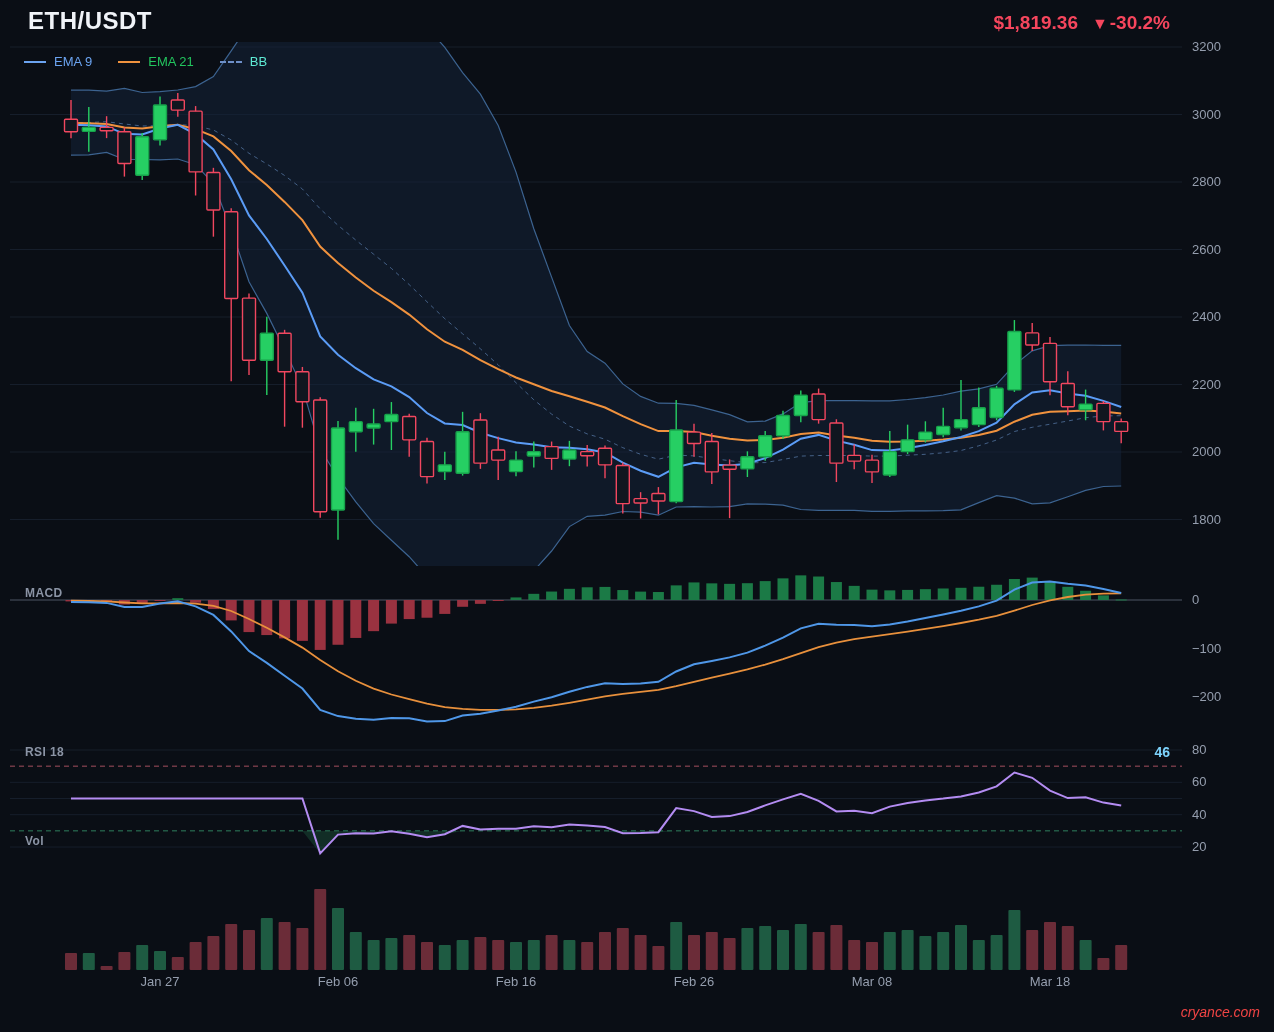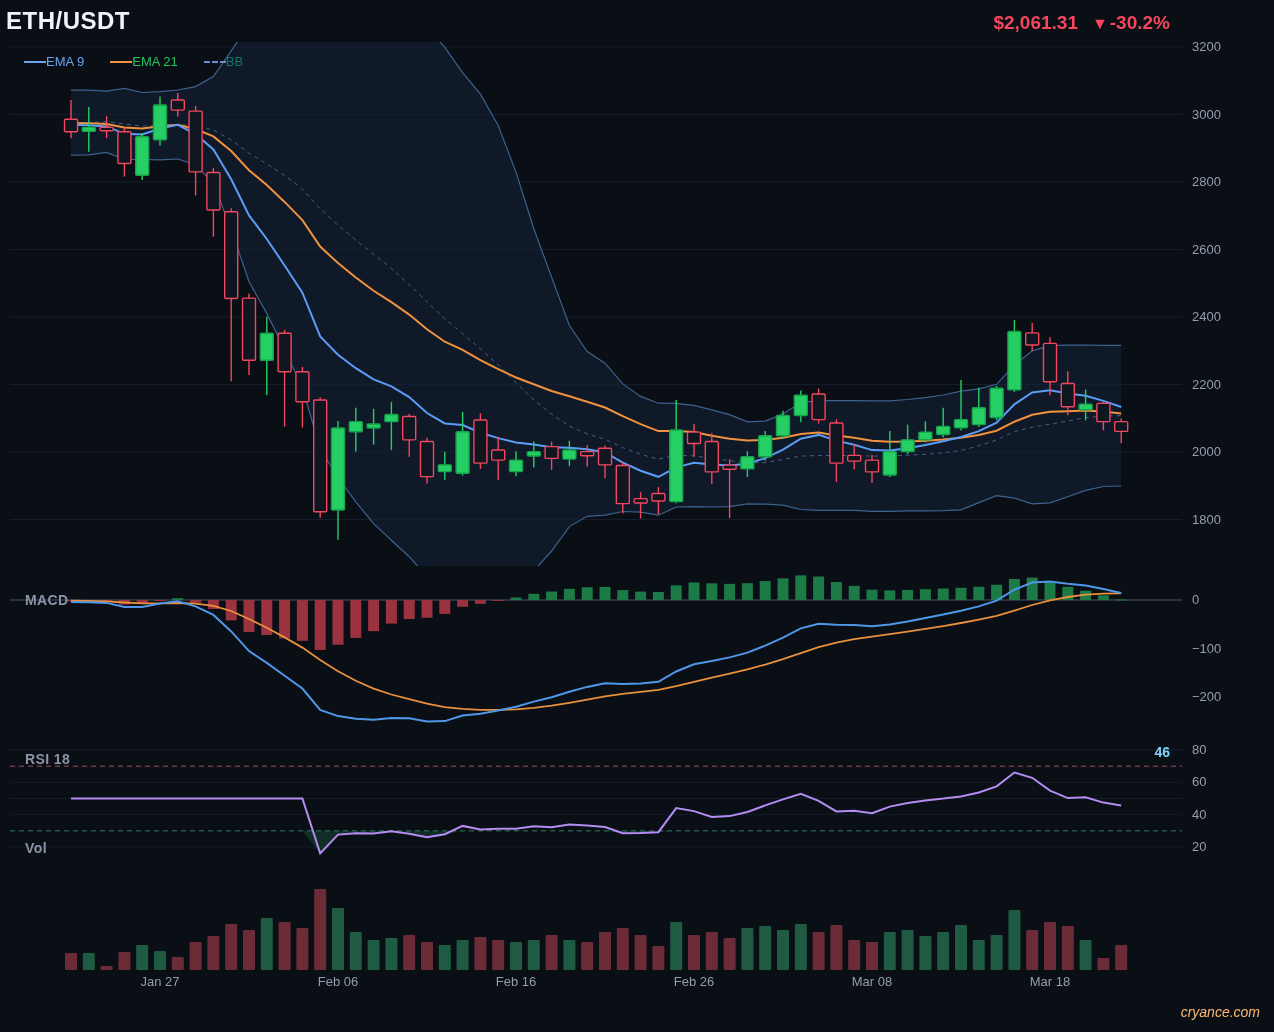--- a/index.html
+++ b/index.html
@@ -1,54 +1,54 @@
 <!DOCTYPE html>
 <html><head>
 <meta charset="utf-8">
 <style>
   html,body{margin:0;padding:0;background:#07090d;}
   .app{position:relative;width:1274px;height:1032px;background:#0a0e15;overflow:hidden;
        font-family:"Liberation Sans",sans-serif;-webkit-font-smoothing:antialiased;}
   #chart-svg{position:absolute;left:0;top:0;}
   .hdr{position:absolute;left:0;top:0;width:100%;height:42px;}
-  .symbol{position:absolute;left:6px;top:7px;font-size:24px;font-weight:bold;color:#f0f3f8;letter-spacing:.5px;text-align:right;}
+  .symbol{position:absolute;left:28px;top:7px;font-size:24px;font-weight:bold;color:#f0f3f8;letter-spacing:.5px;text-align:right;}
   .price-block{position:absolute;right:104px;top:12px;font-size:19px;font-weight:bold;color:#f6465d;white-space:nowrap;}
   .price-block .arrow{font-size:16px;margin:0 2px 0 14px;}
   .legend{position:absolute;left:24px;top:54px;display:flex;align-items:center;gap:26px;z-index:3;}
-  .legend-item{display:flex;align-items:center;font-size:13px;}
+  .legend-item{display:flex;align-items:center;gap:8px;font-size:13px;}
   .legend-swatch{display:inline-block;width:22px;height:0;border-top-width:2px;border-top-style:solid;}
-  .panel-label{position:absolute;font-size:14px;font-weight:bold;color:#8b94a5;letter-spacing:.4px;z-index:3;margin-top:6px;}
+  .panel-label{position:absolute;font-size:12px;font-weight:bold;color:#8b94a5;letter-spacing:.4px;z-index:3;}
   #macd-label{left:25px;top:586px;}
   #rsi-label{left:25px;top:745px;}
   #vol-label{left:25px;top:834px;}
   .rsi-value{position:absolute;right:104px;top:744px;font-size:14px;font-weight:bold;color:#7dd3fc;z-index:3;}
-  .watermark{position:absolute;right:14px;bottom:12px;font-size:14px;font-style:italic;color:#fdba74;z-index:3;}
+  .watermark{position:absolute;right:14px;bottom:12px;font-size:14px;font-style:italic;color:#ef4444;z-index:3;}
 </style>
 </head>
 <body>
 
 <div class="app">
 
   <div class="hdr">
     <div class="symbol">ETH/USDT</div>
-    <div class="price-block"><span>$2,061.31</span><span class="arrow">▼</span><span>-30.2%</span></div>
+    <div class="price-block"><span>$1,819.36</span><span class="arrow">▼</span><span>-30.2%</span></div>
   </div>
 
   <div class="legend" id="legend">
       <div class="legend-item">
         <span class="legend-swatch" style="border-top-color: rgb(107, 163, 240); border-top-style: solid;"></span>
         <span style="color: rgb(107, 163, 240);">EMA 9</span>
       </div>
       <div class="legend-item">
         <span class="legend-swatch" style="border-top-color: rgb(240, 146, 62); border-top-style: solid;"></span>
         <span style="color: #22c55e;">EMA 21</span>
       </div>
       <div class="legend-item">
         <span class="legend-swatch" style="border-top-color: rgb(109, 143, 201); border-top-style: dashed;"></span>
-        <span style="color: #0f766e;">BB</span>
+        <span style="color: #5eead4;">BB</span>
       </div>
     </div>
 
   <div class="panel-label" id="macd-label">MACD</div>
   <div class="panel-label" id="rsi-label">RSI 18</div>
   <div class="panel-label" id="vol-label">Vol</div>
   <div class="rsi-value">46</div>
   <div class="watermark">cryance.com</div>
 
   <svg id="chart-svg" width="1274" height="1032">

